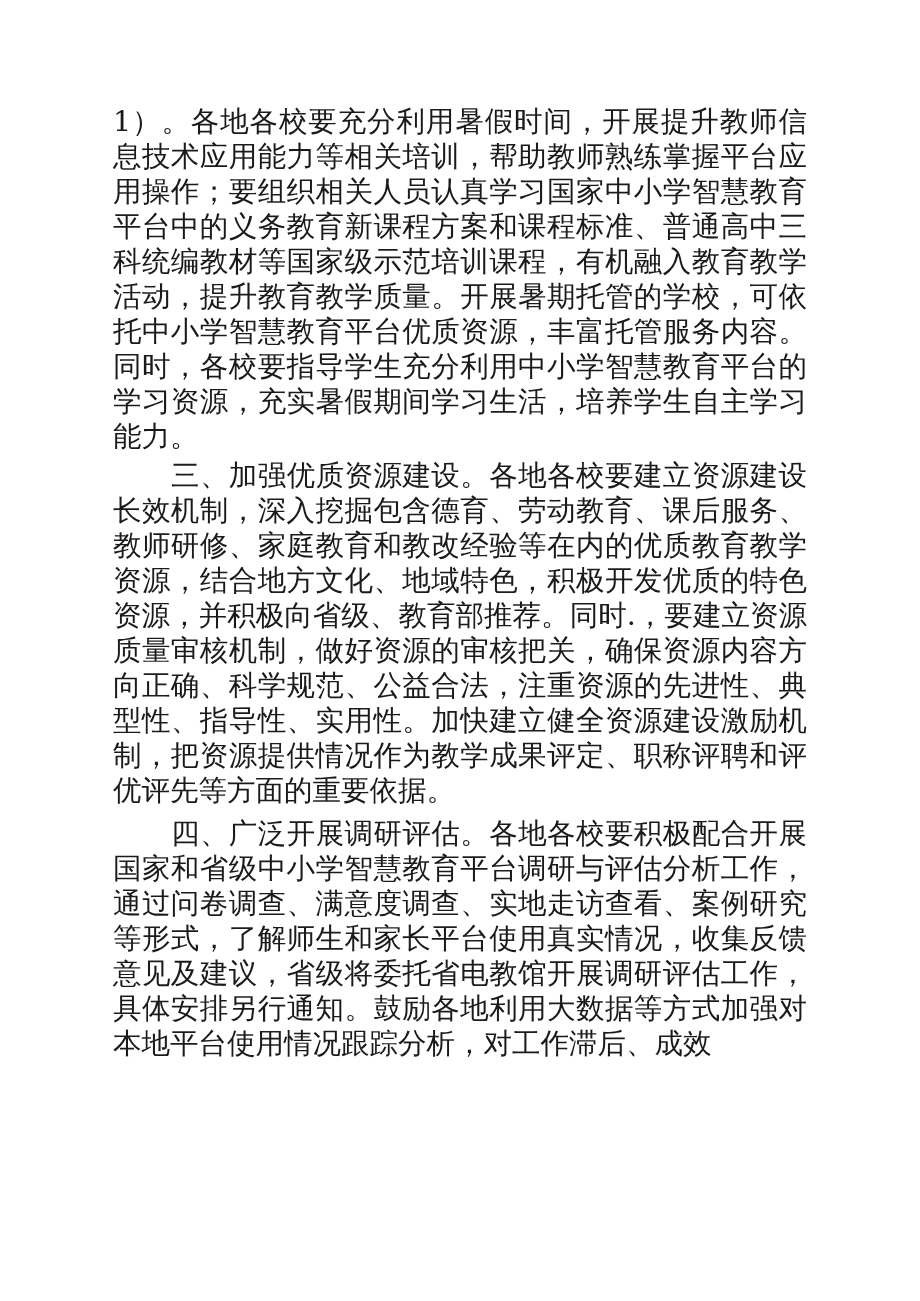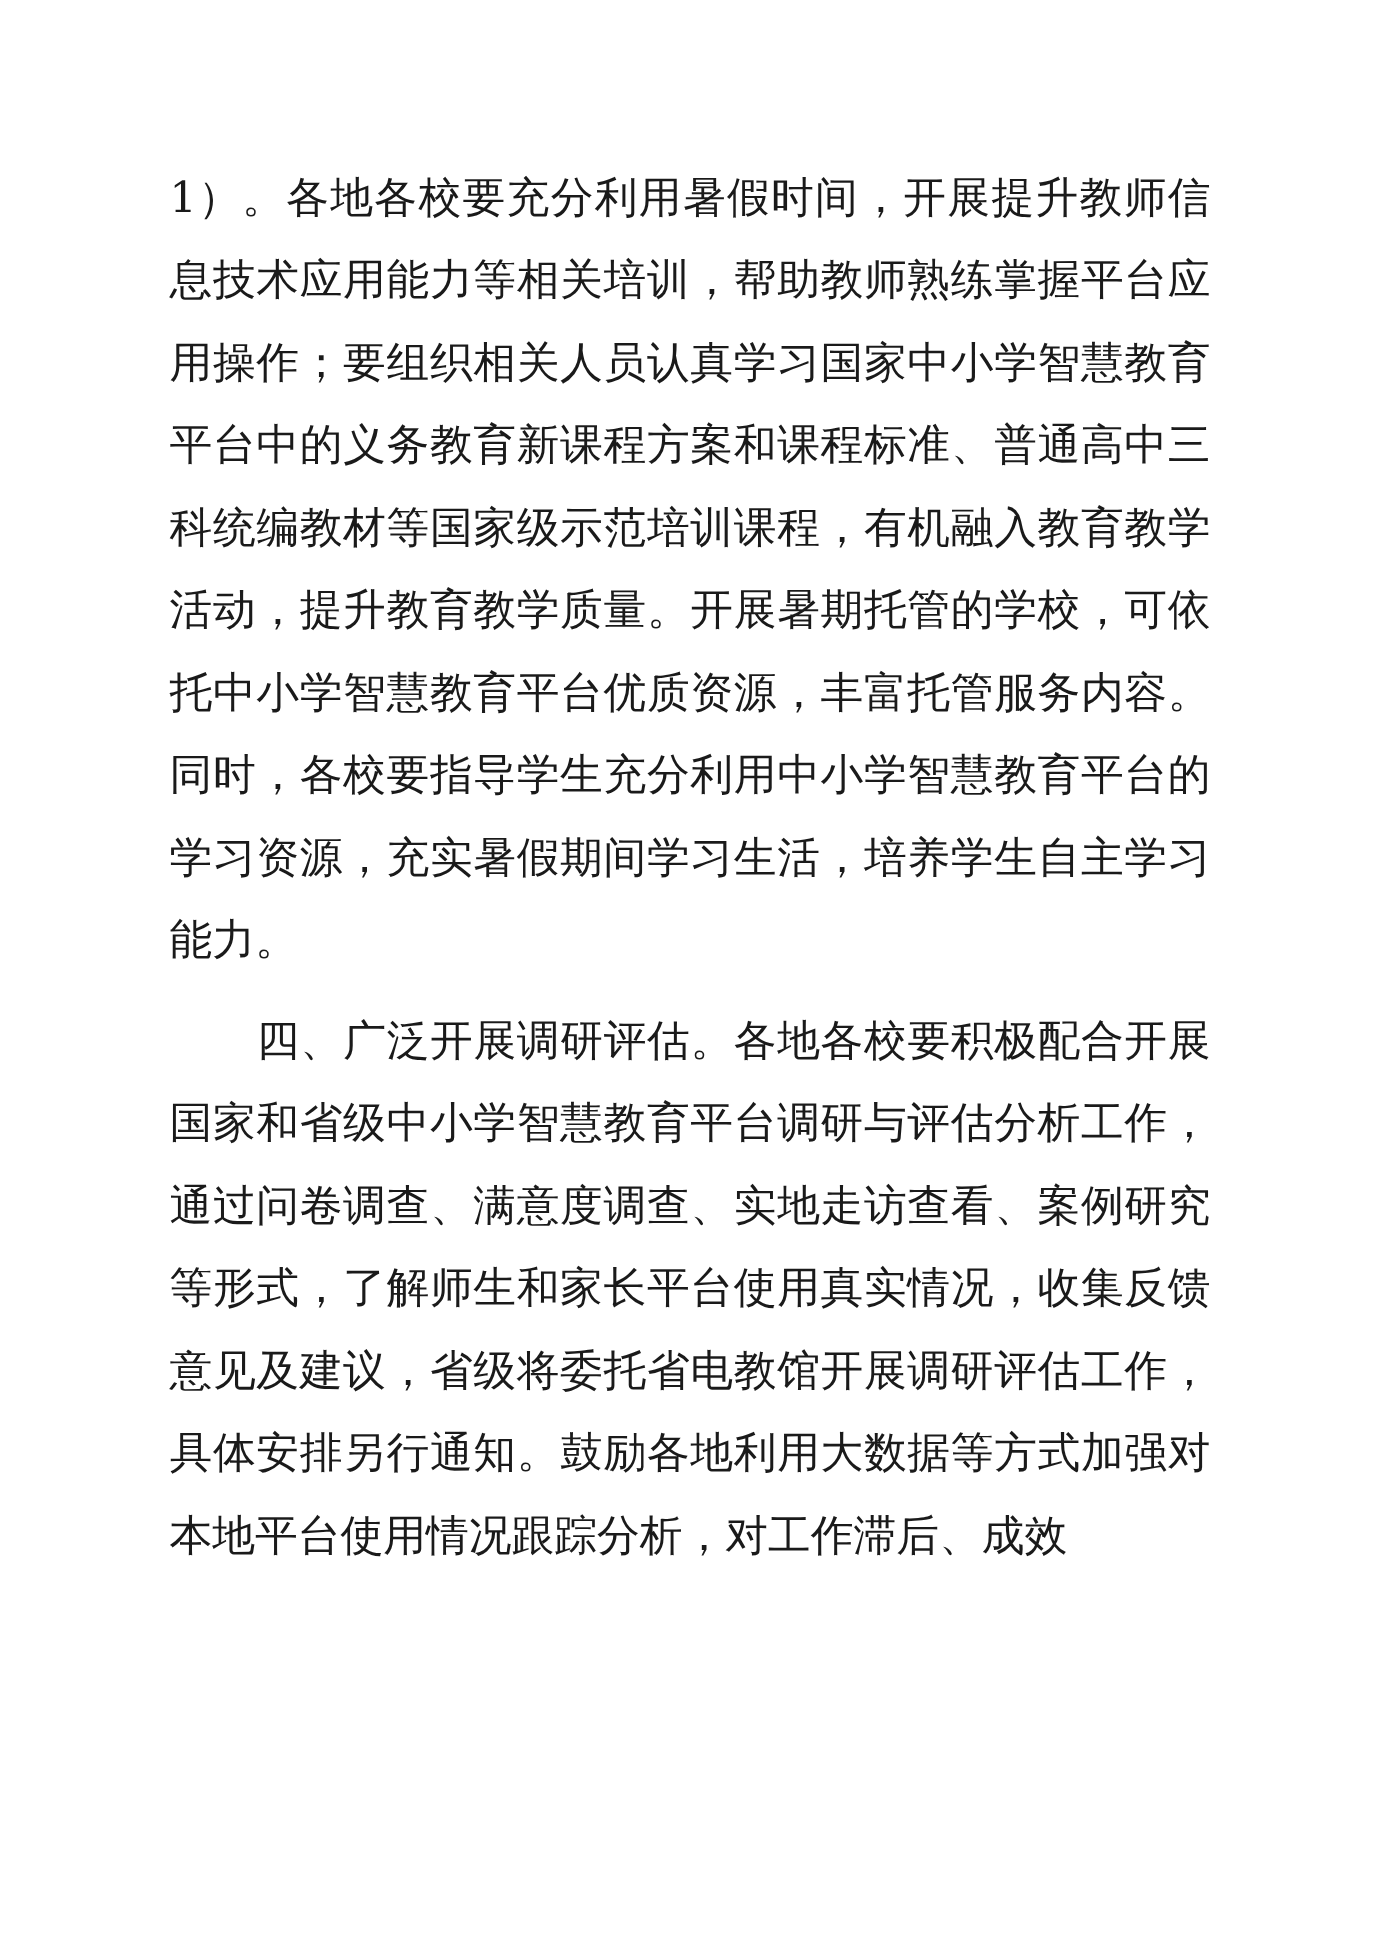--- a/index.html
+++ b/index.html
@@ -27,21 +27,21 @@
     position: absolute;
     left: 113px;
     top: 104px;
     width: 694px;
   }
 
   
   .para {
     margin: 0;
     font-size: 28.5px;
-    line-height: 55px;
+    line-height: 35px;
     text-align: justify;
     text-justify: inter-character;
     text-align-last: left;
     letter-spacing: 0px;
     word-break: break-all;
     white-space: normal;
   }
 
   
   .para.indent {
@@ -55,19 +55,20 @@
 </head>
 <body>
 
 <div class="page">
   <div class="text-block">
 
     <p class="para">1）。各地各校要充分利用暑假时间，开展提升教师信息技术应用能力等相关培训，帮助教师熟练掌握平台应用操作；要组织相关人员认真学习国家中小学智慧教育平台中的义务教育新课程方案和课程标准、普通高中三科统编教材等国家级示范培训课程，有机融入教育教学活动，提升教育教学质量。开展暑期托管的学校，可依托中小学智慧教育平台优质资源，丰富托管服务内容。同时，各校要指导学生充分利用中小学智慧教育平台的学习资源，充实暑假期间学习生活，培养学生自主学习能力。</p>
 
     <div class="spacer gap-4"></div>
 
+    <p class="para indent">三、加强优质资源建设。各地各校要建立资源建设长效机制，深入挖掘包含德育、劳动教育、课后服务、教师研修、家庭教育和教改经验等在内的优质教育教学资源，结合地方文化、地域特色，积极开发优质的特色资源，并积极向省级、教育部推荐。同时.，要建立资源质量审核机制，做好资源的审核把关，确保资源内容方向正确、科学规范、公益合法，注重资源的先进性、典型性、指导性、实用性。加快建立健全资源建设激励机制，把资源提供情况作为教学成果评定、职称评聘和评优评先等方面的重要依据。</p>
 
     <div class="spacer gap-8"></div>
 
     <p class="para indent">四、广泛开展调研评估。各地各校要积极配合开展国家和省级中小学智慧教育平台调研与评估分析工作，通过问卷调查、满意度调查、实地走访查看、案例研究等形式，了解师生和家长平台使用真实情况，收集反馈意见及建议，省级将委托省电教馆开展调研评估工作，具体安排另行通知。鼓励各地利用大数据等方式加强对本地平台使用情况跟踪分析，对工作滞后、成效</p>
 
   </div>
 </div>
 
 </body></html>

